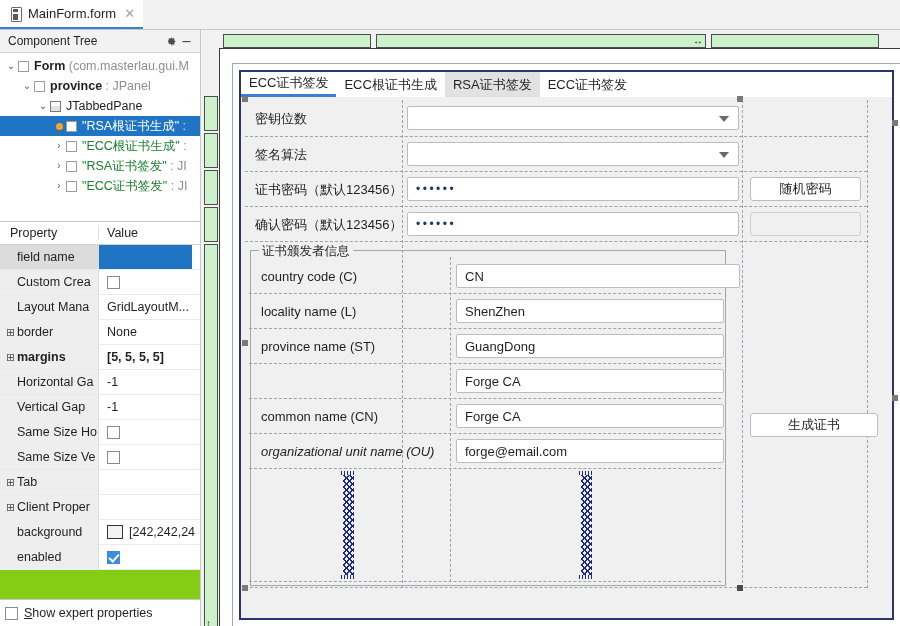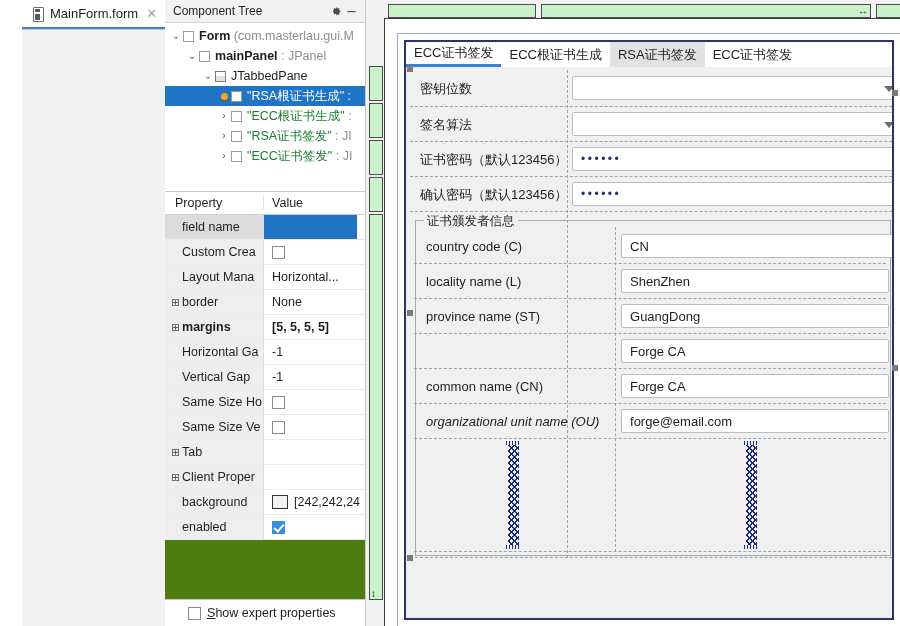--- a/index.html
+++ b/index.html
@@ -13,22 +13,22 @@
     font-family: "Liberation Sans", "DejaVu Sans", sans-serif;
     font-size: 12px;
     color: #1f1f1f;
     overflow: hidden;
     position: relative;
   }
   .app {
     position: absolute;
     inset: 0;
     display: flex;
+    flex-direction: column;
     background: #f2f2f2;
-    margin-left: 22px;
   }
 
   
   .editor-tabstrip {
     height: 29px;
     background: #f2f2f2;
     display: flex;
     align-items: stretch;
     border-bottom: 1px solid #c8c8c8;
     flex: 0 0 auto;
@@ -173,21 +173,21 @@
   .tnode.sel .tlabel .str { color: #ffffff; }
   .tlabel .bold { font-weight: bold; }
 
   
   .prop-wrap {
     flex: 1 1 auto;
     display: flex;
     flex-direction: column;
     border-top: 1px solid #c8c8c8;
     min-height: 0;
-    background: #4d7c0f;
+    background: #84cc16;
   }
   .prop-head {
     display: flex;
     height: 22px;
     flex: 0 0 22px;
     background: #ffffff;
     border-bottom: 1px solid #d0d0d0;
     align-items: center;
     font-size: 12.5px;
   }
@@ -272,21 +272,21 @@
     display: inline-block;
     margin-right: 6px;
     box-sizing: border-box;
   }
   .expert-bar {
     height: 26px;
     flex: 0 0 26px;
     display: flex;
     align-items: center;
     gap: 6px;
-    padding-left: 23px;
+    padding-left: 5px;
     border-top: 1px solid #c8c8c8;
     background: #ffffff;
     font-size: 12.5px;
   }
   .expert-bar .u { text-decoration: underline; }
 
   
   .designer {
     flex: 1 1 auto;
     position: relative;
@@ -552,21 +552,21 @@
 
       <div class="tree">
         <div class="tnode" style="padding-left:4px">
           <span class="twist">⌄</span>
           <span class="chk-box"></span>
           <span class="tlabel"><b class="bold">Form </b><span class="cls">(com.masterlau.gui.M</span></span>
         </div>
         <div class="tnode" style="padding-left:20px">
           <span class="twist">⌄</span>
           <span class="chk-box"></span>
-          <span class="tlabel"><b class="bold">mainPanel</b><span class="cls"> : JPanel</span></span>
+          <span class="tlabel"><b class="bold">province</b><span class="cls"> : JPanel</span></span>
         </div>
         <div class="tnode" style="padding-left:36px">
           <span class="twist">⌄</span>
           <span class="chk-box page"></span>
           <span class="tlabel">JTabbedPane</span>
         </div>
         <div class="tnode sel" style="padding-left:52px">
           <span class="bulb">
               <i></i>
             </span>
@@ -615,21 +615,21 @@
             <div class="pc2">
                 <span class="cbox"></span>
               </div>
           </div>
 
           <div class="prow">
             <div class="pc1">
                 <span class="exp"></span>
                 <span class="pname">Layout Mana</span>
               </div>
-            <div class="pc2">Horizontal...</div>
+            <div class="pc2">GridLayoutM...</div>
           </div>
 
           <div class="prow">
             <div class="pc1">
                 <span class="exp">⊞</span>
                 <span class="pname">border</span>
               </div>
             <div class="pc2">None</div>
           </div>
 

